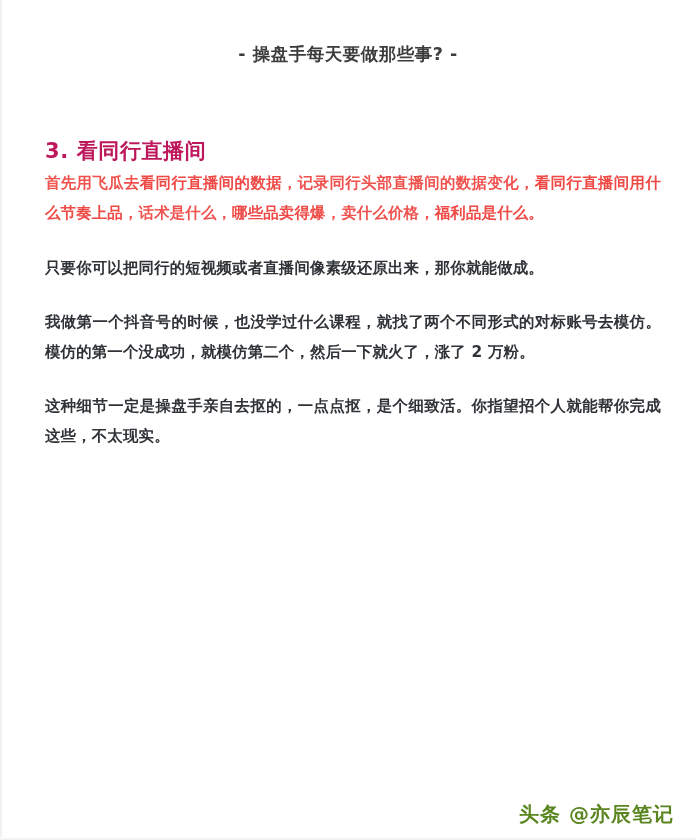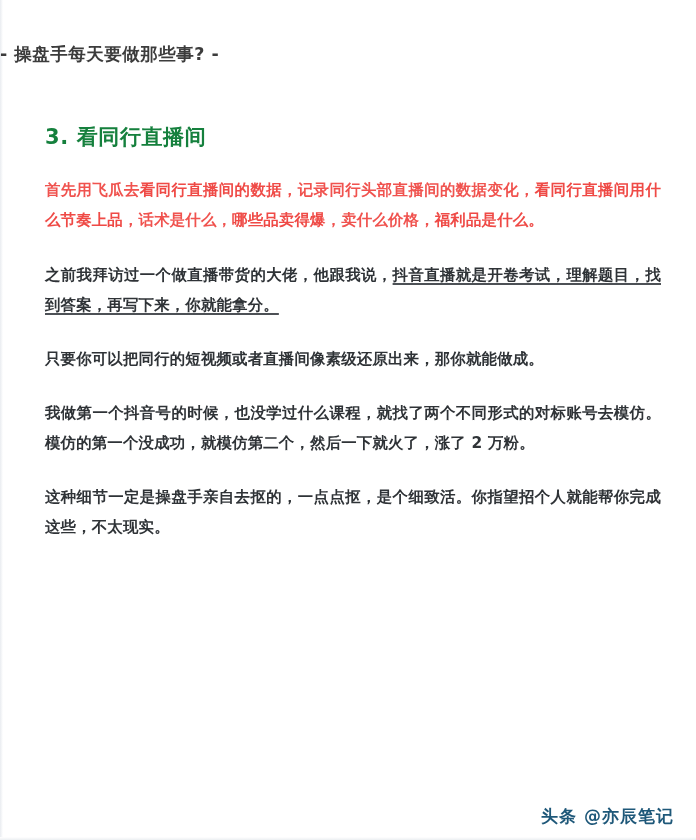--- a/index.html
+++ b/index.html
@@ -35,51 +35,51 @@
     width: 100%; height: 3px;
     background: linear-gradient(to top, #eceff2, #ffffff);
     pointer-events: none;
   }
 
   .doc-header {
     position: absolute;
     top: 42px;
     left: 0;
     width: 100%;
-    text-align: left;
+    text-align: center;
     font-size: 17.5px;
     font-weight: 700;
     color: #3c3c3c;
     letter-spacing: 0.5px;
     filter: blur(0.22px);
   }
 
   .section-heading {
     position: absolute;
-    top: 106px;
+    top: 120px;
     left: 45px;
     font-size: 21px;
     font-weight: 700;
-    color: #15803d;
+    color: #be185d;
     letter-spacing: 0.6px;
     filter: blur(0.18px);
   }
 
   .body-area {
     position: absolute;
     top: 168px;
     left: 45px;
     width: 616px;
   }
 
   .para {
     font-size: 15.4px;
     line-height: 30px;
     color: #2f3337;
-    margin: 7px 0 24px 0;
+    margin: 0 0 24px 0;
     letter-spacing: 0.2px;
     font-weight: 600;
     filter: blur(0.25px);
     text-align: justify;
     text-justify: inter-ideograph;
   }
   .para:last-child { margin-bottom: 0; }
 
   .para.red {
     color: #f0534f;
@@ -94,40 +94,39 @@
     text-decoration: underline;
     text-decoration-color: #4d5156;
     text-decoration-thickness: 1.5px;
     text-underline-offset: 3px;
   }
 
   .watermark {
     position: absolute;
     right: 22px;
     bottom: 12px;
-    font-size: 17px;
+    font-size: 20px;
     font-weight: 700;
-    color: #0c4a6e;
+    color: #4d7c0f;
     letter-spacing: 1px;
     filter: blur(0.4px);
     opacity: 0.92;
   }
 </style>
 </head>
 <body>
 
 <div class="page">
 
   <div class="doc-header">- 操盘手每天要做那些事? -</div>
 
   <h2 class="section-heading">3. 看同行直播间</h2>
 
   <div class="body-area">
     <p class="para red"><span>首先用飞瓜去</span><span class="strong">看同行直播间的数据</span><span>，记录同行头部直播间的数据变化，</span><span class="strong">看同行直播间用什么节奏上品</span><span>，话术是什么，</span><span class="strong">哪些品卖得爆</span><span>，卖什么价格，</span><span class="strong">福利品是什么。</span></p>
-    <p class="para"><span>之前我拜访过一个做直播带货的大佬，他跟我说，</span><span class="uline">抖音直播就是开卷考试，理解题目，找到答案，再写下来，你就能拿分。</span></p>
     <p class="para"><span>只要你可以把同行的短视频或者直播间像素级还原出来，那你就能做成。</span></p>
     <p class="para"><span>我做第一个抖音号的时候，也没学过什么课程，就找了两个不同形式的对标账号去模仿。模仿的第一个没成功，就模仿第二个，然后一下就火了，涨了 2 万粉。</span></p>
     <p class="para"><span>这种细节一定是操盘手亲自去抠的，一点点抠，是个细致活。你指望招个人就能帮你完成这些，不太现实。</span></p>
   </div>
 
   <div class="watermark">头条 @亦辰笔记</div>
 
 </div>
 
 </body></html>

